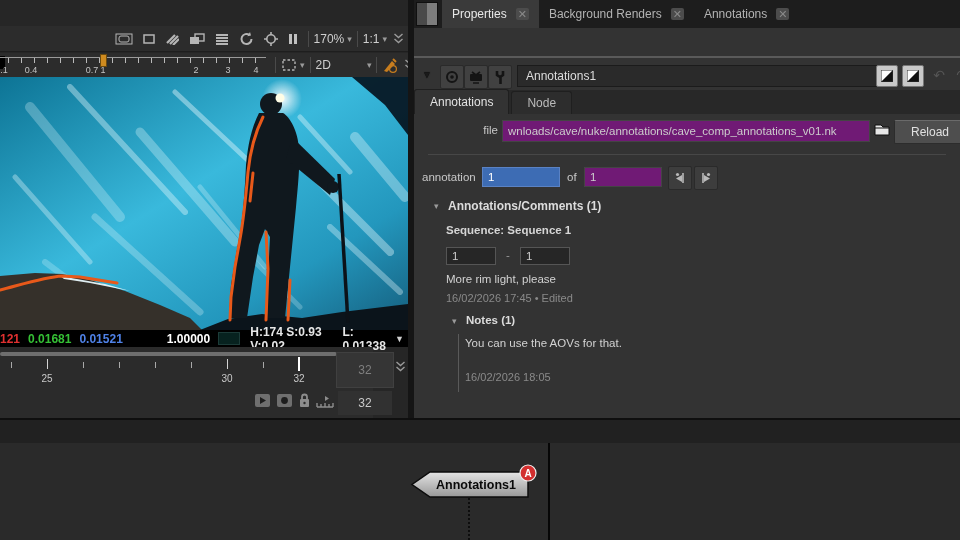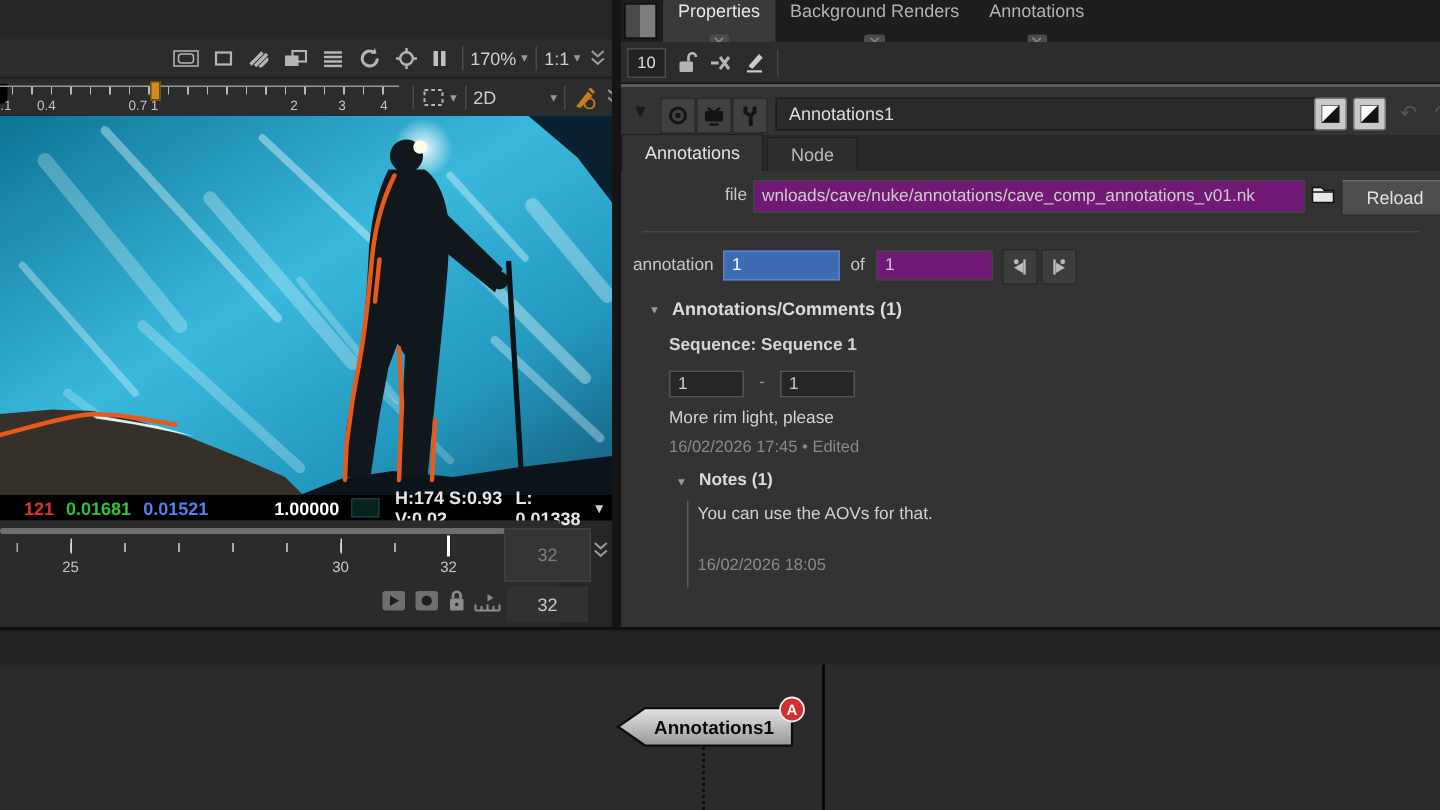--- a/index.html
+++ b/index.html
@@ -41,21 +41,21 @@
   .fpsbox{position:absolute;left:338px;top:44px;width:54px;height:24px;background:#313131;
           color:#c9c9c9;font-size:12px;display:flex;align-items:center;justify-content:center;}
   .tl-icons{position:absolute;left:254px;top:46px;display:flex;gap:5px;align-items:center;}
   
   #v-divider{left:408px;top:0;width:6px;height:418px;background:#151515;}
   
   #right-pane{left:414px;top:0;width:546px;height:418px;background:#333;overflow:hidden;}
   #tab-bar{position:absolute;left:0;top:0;width:546px;height:28px;background:#1d1d1d;display:flex;align-items:center;}
   .handle{width:20px;height:22px;margin:0 4px 0 2px;background:linear-gradient(90deg,#4a4a4a 0 50%,#7d7d7d 50% 100%);
           border:1px solid #101010;}
-  .tab{display:flex;align-items:center;height:28px;padding:0 10px;font-size:12px;color:#b3b3b3;gap:9px;flex-direction:column;}
+  .tab{display:flex;align-items:center;height:28px;padding:0 10px;font-size:12px;color:#b3b3b3;gap:9px;}
   .tab.active{background:#3a3a3a;color:#e8e8e8;}
   .xclose{color:#8a8a8a;font-size:11px;background:#4c4c4c;border-radius:2px;padding:0 2px;line-height:12px;}
   #ptoolbar{position:absolute;left:0;top:28px;width:546px;height:28px;background:#2c2c2c;
             border-bottom:1px solid #161616;display:flex;align-items:center;gap:8px;padding-left:4px;box-sizing:border-box;}
   .countbox{width:24px;height:18px;background:#222;border:1px solid #4a4a4a;color:#ddd;font-size:11px;
             display:flex;align-items:center;justify-content:center;}
   #panel-body{position:absolute;left:0;top:56px;width:546px;height:362px;background:#333;border-top:2px solid #5a5a5a;}
   .ibtn{width:22px;height:22px;background:#414141;border:1px solid #2a2a2a;border-radius:2px;
         display:flex;align-items:center;justify-content:center;}
   .name-input{position:absolute;left:103px;top:7px;width:352px;height:20px;background:#2a2a2a;border:1px solid #1b1b1b;
@@ -245,21 +245,21 @@
           <path d="M263 40 C254 58 250 75 248 95 C246 118 244 140 240 162 L235 190 L231 220 L230 243"></path>
           <path d="M266 155 L268 192 L266 243"></path>
           <path d="M290 203 L288 243"></path>
           <path d="M253 96 L250 124"></path>
           <path d="M0 213 C20 208 45 200 62 199 L80 200 L117 206"></path>
         </g>
       </svg>
     </div>
 
     <div id="info-bar" class="abs">
-      <span class="chan" style="color:#e03030;margin-left:16px;">121</span>
+      <span class="chan" style="color:#e03030;margin-left:0;">121</span>
       <span class="chan" style="color:#35c035;">0.01681</span>
       <span class="chan" style="color:#4f82e8;">0.01521</span>
       <span class="chan" style="color:#fff;margin-left:36px;">1.00000</span>
       <span style="width:26px;height:11px;background:#07221f;border:1px solid #1c3b38;margin-right:10px;"></span>
       <span class="chan" style="color:#e6e6e6;">H:174 S:0.93 V:0.02</span>
       <span class="chan" style="color:#e6e6e6;">L: 0.01338</span>
       <span style="color:#cfcfcf;font-size:9px;margin-left:auto;margin-right:4px;">▼</span>
     </div>
 
     <div id="timeline" class="abs">
@@ -322,42 +322,20 @@
       <span class="tab">
         <span>Background Renders</span>
         <span class="xclose">✕</span>
       </span>
       <span class="tab">
         <span>Annotations</span>
         <span class="xclose">✕</span>
       </span>
     </div>
 
-    <div id="ptoolbar">
-      <span class="countbox">10</span>
-      <span class="ico">
-        <svg width="13" height="15" viewBox="0 0 13 15">
-            <rect x="1" y="7" width="9" height="7" rx="1" fill="#b5b5b5"></rect>
-            <path d="M7 7 V4 a2.5 2.5 0 0 1 5 0" fill="none" stroke="#b5b5b5" stroke-width="1.8"></path>
-          </svg>
-        </span>
-      <span class="ico">
-        <svg width="15" height="12" viewBox="0 0 15 12">
-            <path d="M1 6 h5" stroke="#b5b5b5" stroke-width="2"></path>
-            <path d="M7 2 L13 10 M13 2 L7 10" stroke="#b5b5b5" stroke-width="2"></path>
-          </svg>
-        </span>
-      <span class="ico">
-        <svg width="14" height="15" viewBox="0 0 14 15">
-            <path d="M3 10 L10 2 L12.5 4.5 L5.5 12 Z" fill="#c9c9c9"></path>
-            <path d="M2 13.5 h10" stroke="#c9c9c9" stroke-width="1.5"></path>
-          </svg>
-        </span>
-      <span style="width:1px;height:18px;background:#454545;"></span>
-    </div>
 
     <div id="panel-body">
 
       <span class="abs tri" style="left:8px;top:11px;font-size:10px;color:#111;text-shadow:0 0 1px #000;color:#1a1a1a;">▼</span>
       <span class="abs ibtn" style="left:26px;top:7px;">
         <svg width="14" height="14">
             <circle cx="7" cy="7" r="5" fill="none" stroke="#141414" stroke-width="2"></circle>
             <circle cx="7" cy="7" r="1.8" fill="#141414"></circle>
           </svg>
         </span>

